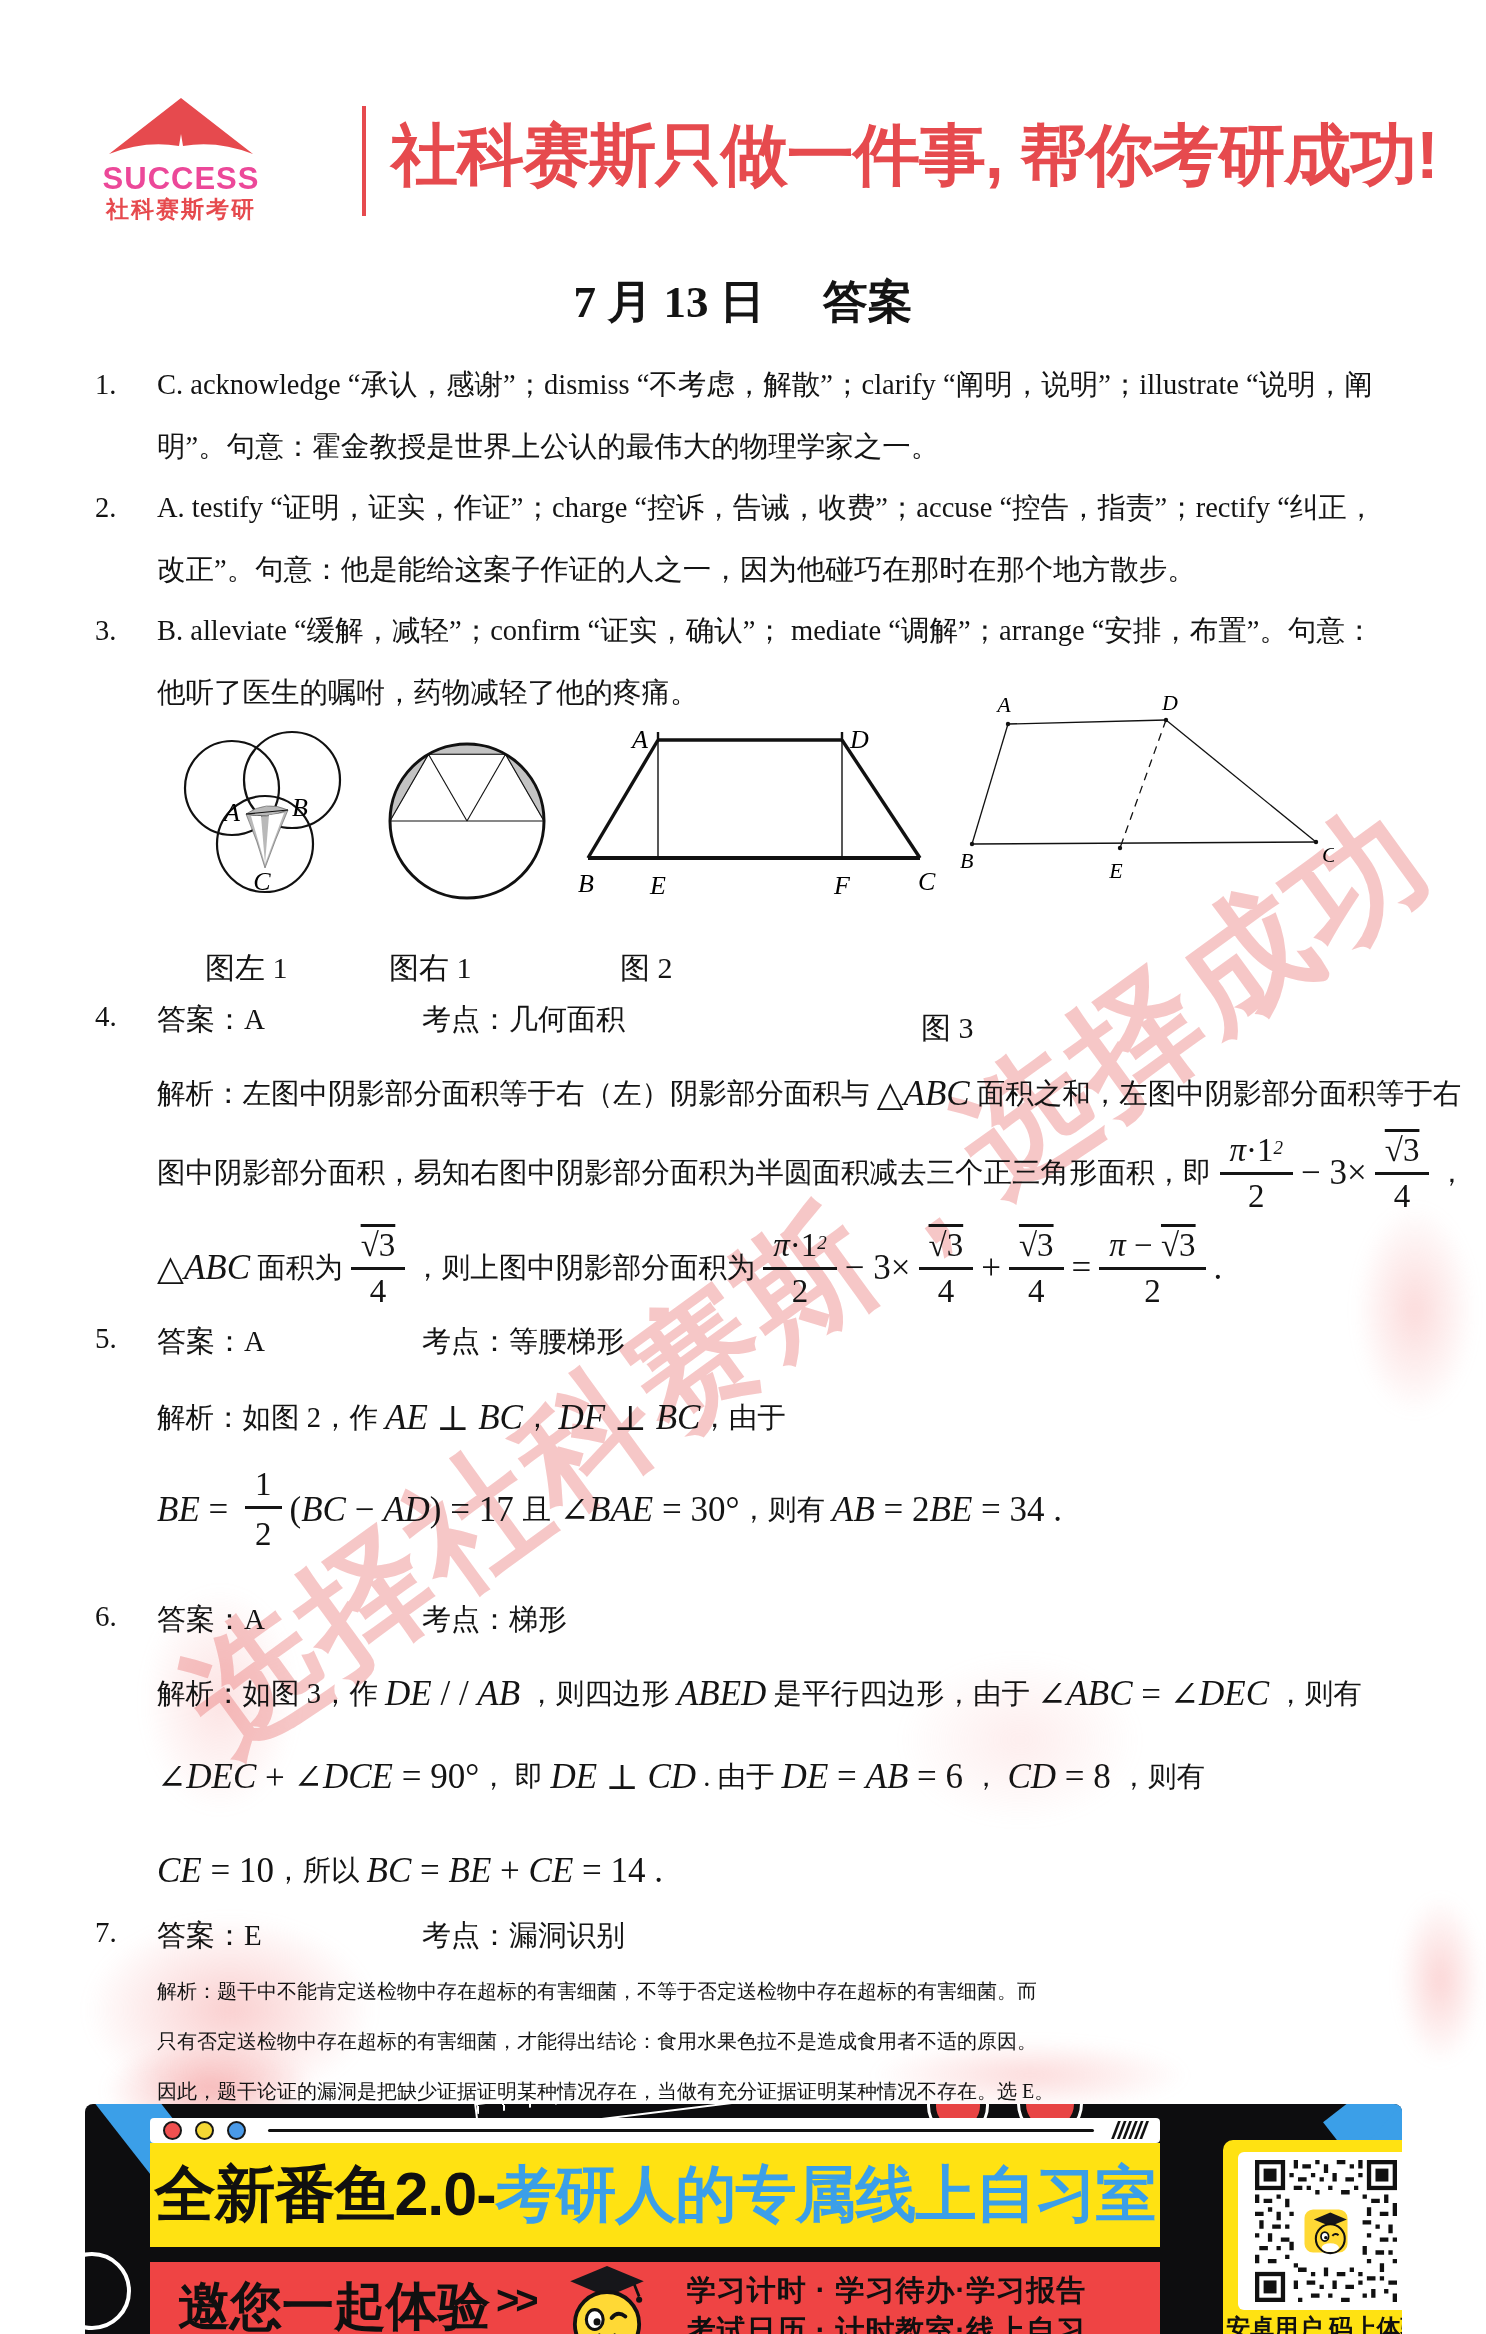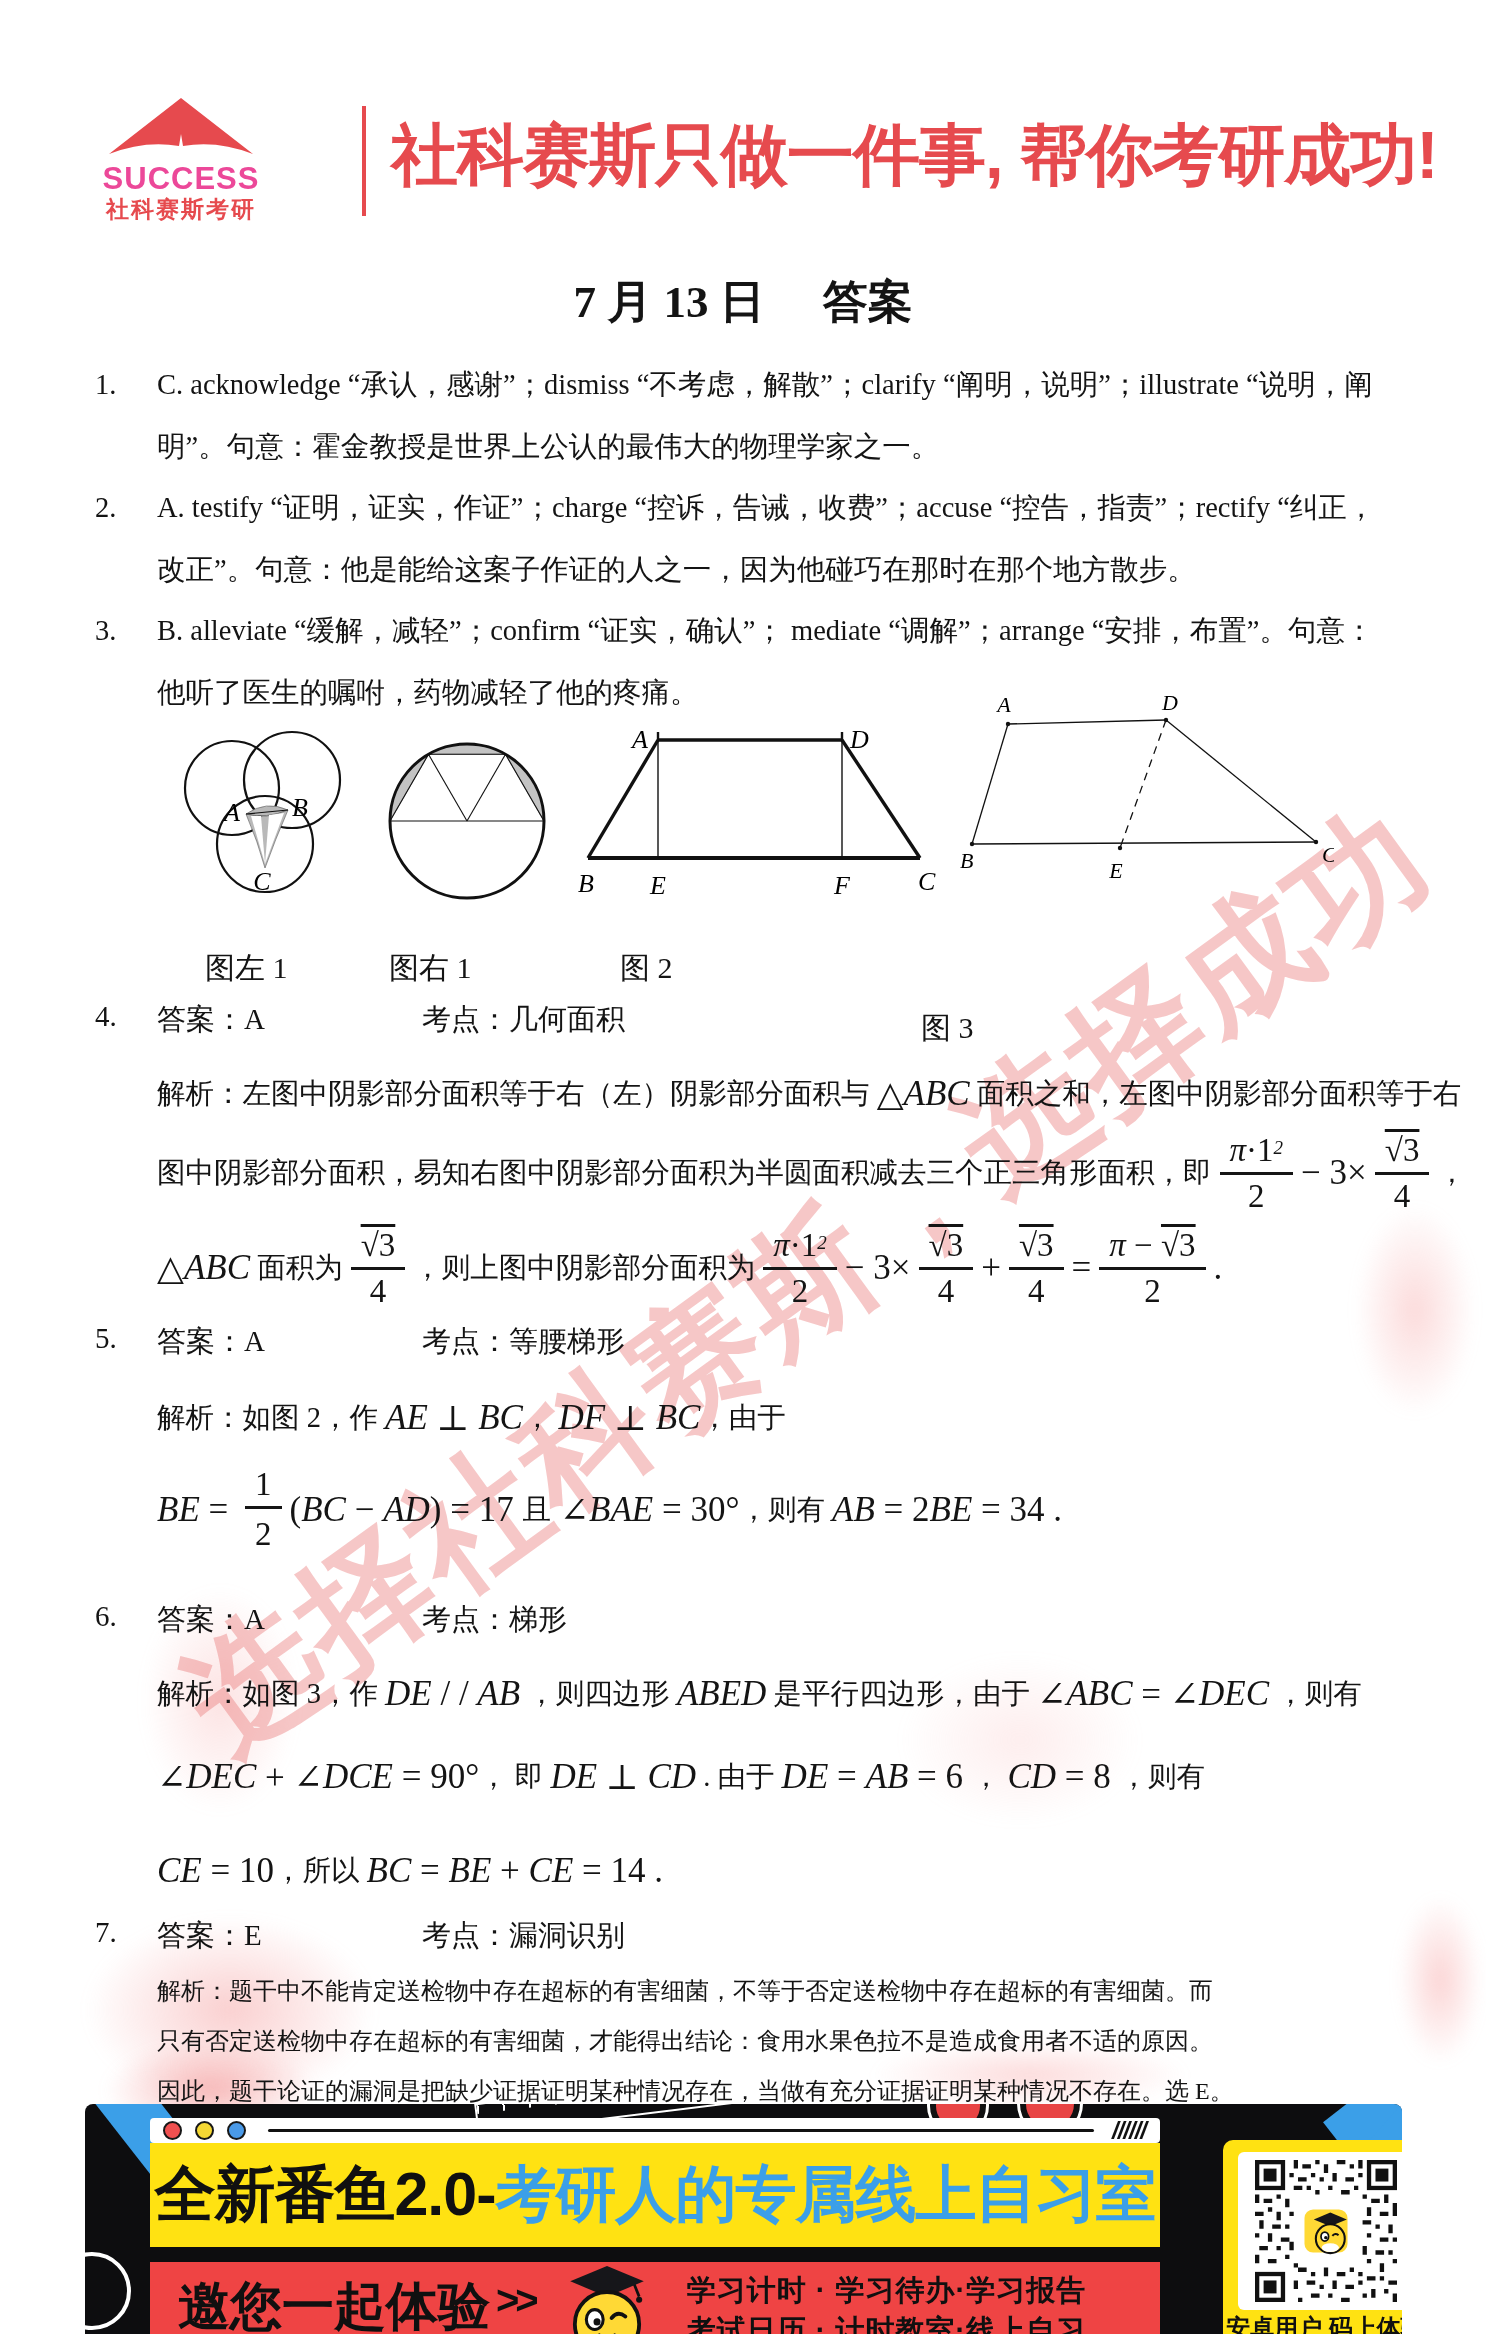--- a/index.html
+++ b/index.html
@@ -30,21 +30,21 @@
   .fig{position:absolute;}
   .fig svg{display:block;}
   .figcap{position:absolute;font-size:30px;}
   .figtext{font-size:26px;font-style:italic;font-family:"Liberation Serif",serif;}
   
   .sec{position:absolute;left:95px;right:58px;}
   .ansline{display:flex;font-size:29px;}
   .ansline .no{width:62px;}
   .ansline .ans{width:265px;}
   .pl{padding-left:62px;}
-  .tline{height:62px;line-height:62px;font-size:24px;white-space:nowrap;}
+  .tline{height:62px;line-height:62px;font-size:20px;white-space:nowrap;}
   .mline{display:flex;align-items:center;font-size:28.5px;white-space:pre;}
   .r-t{font-size:28.5px;}
   .r-m{font-size:35px;font-style:italic;}
   .r-mn{font-size:35px;}
   .r-sup{font-size:21px;font-style:italic;position:relative;top:-13px;}
   .r-rad{font-size:35px;text-decoration:overline;}
   .frac{display:inline-flex;flex-direction:column;align-items:center;margin:0 8px;}
   .frac .fnum{display:flex;align-items:flex-end;justify-content:center;border-bottom:3px solid #151515;padding:0 10px 3px;}
   .frac .fden{padding-top:3px;}
   .frac .r-mn,.frac .r-m,.frac .r-rad{font-size:33px;}

